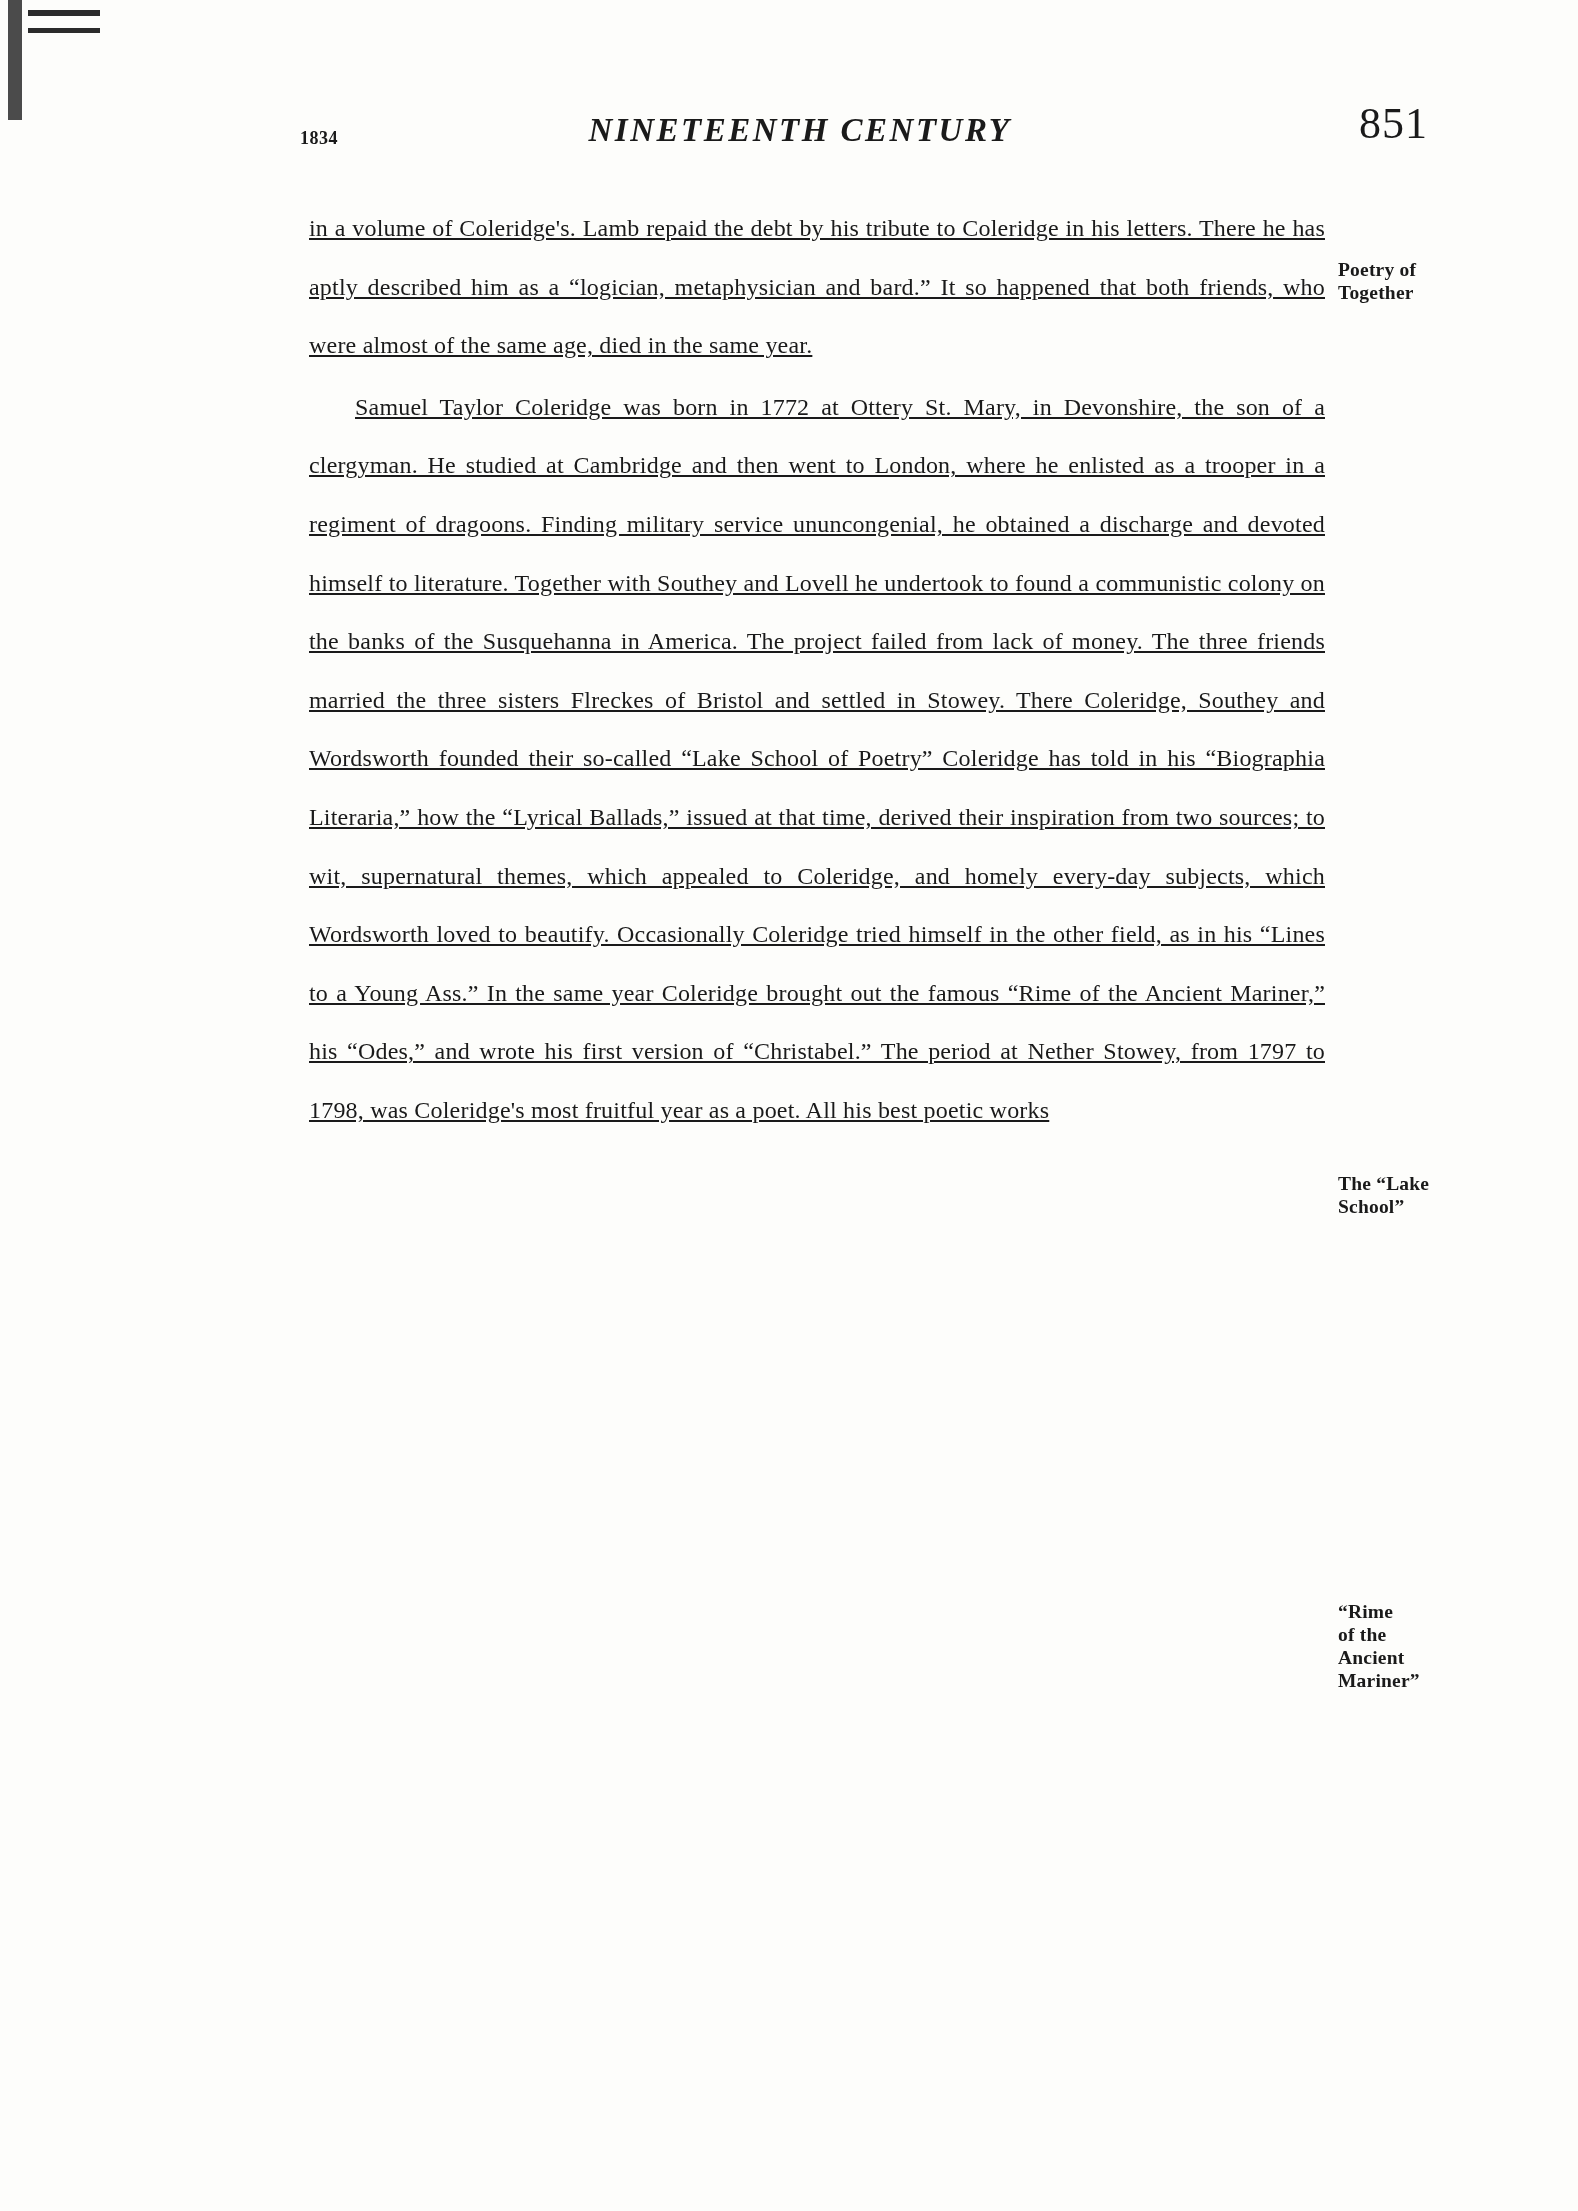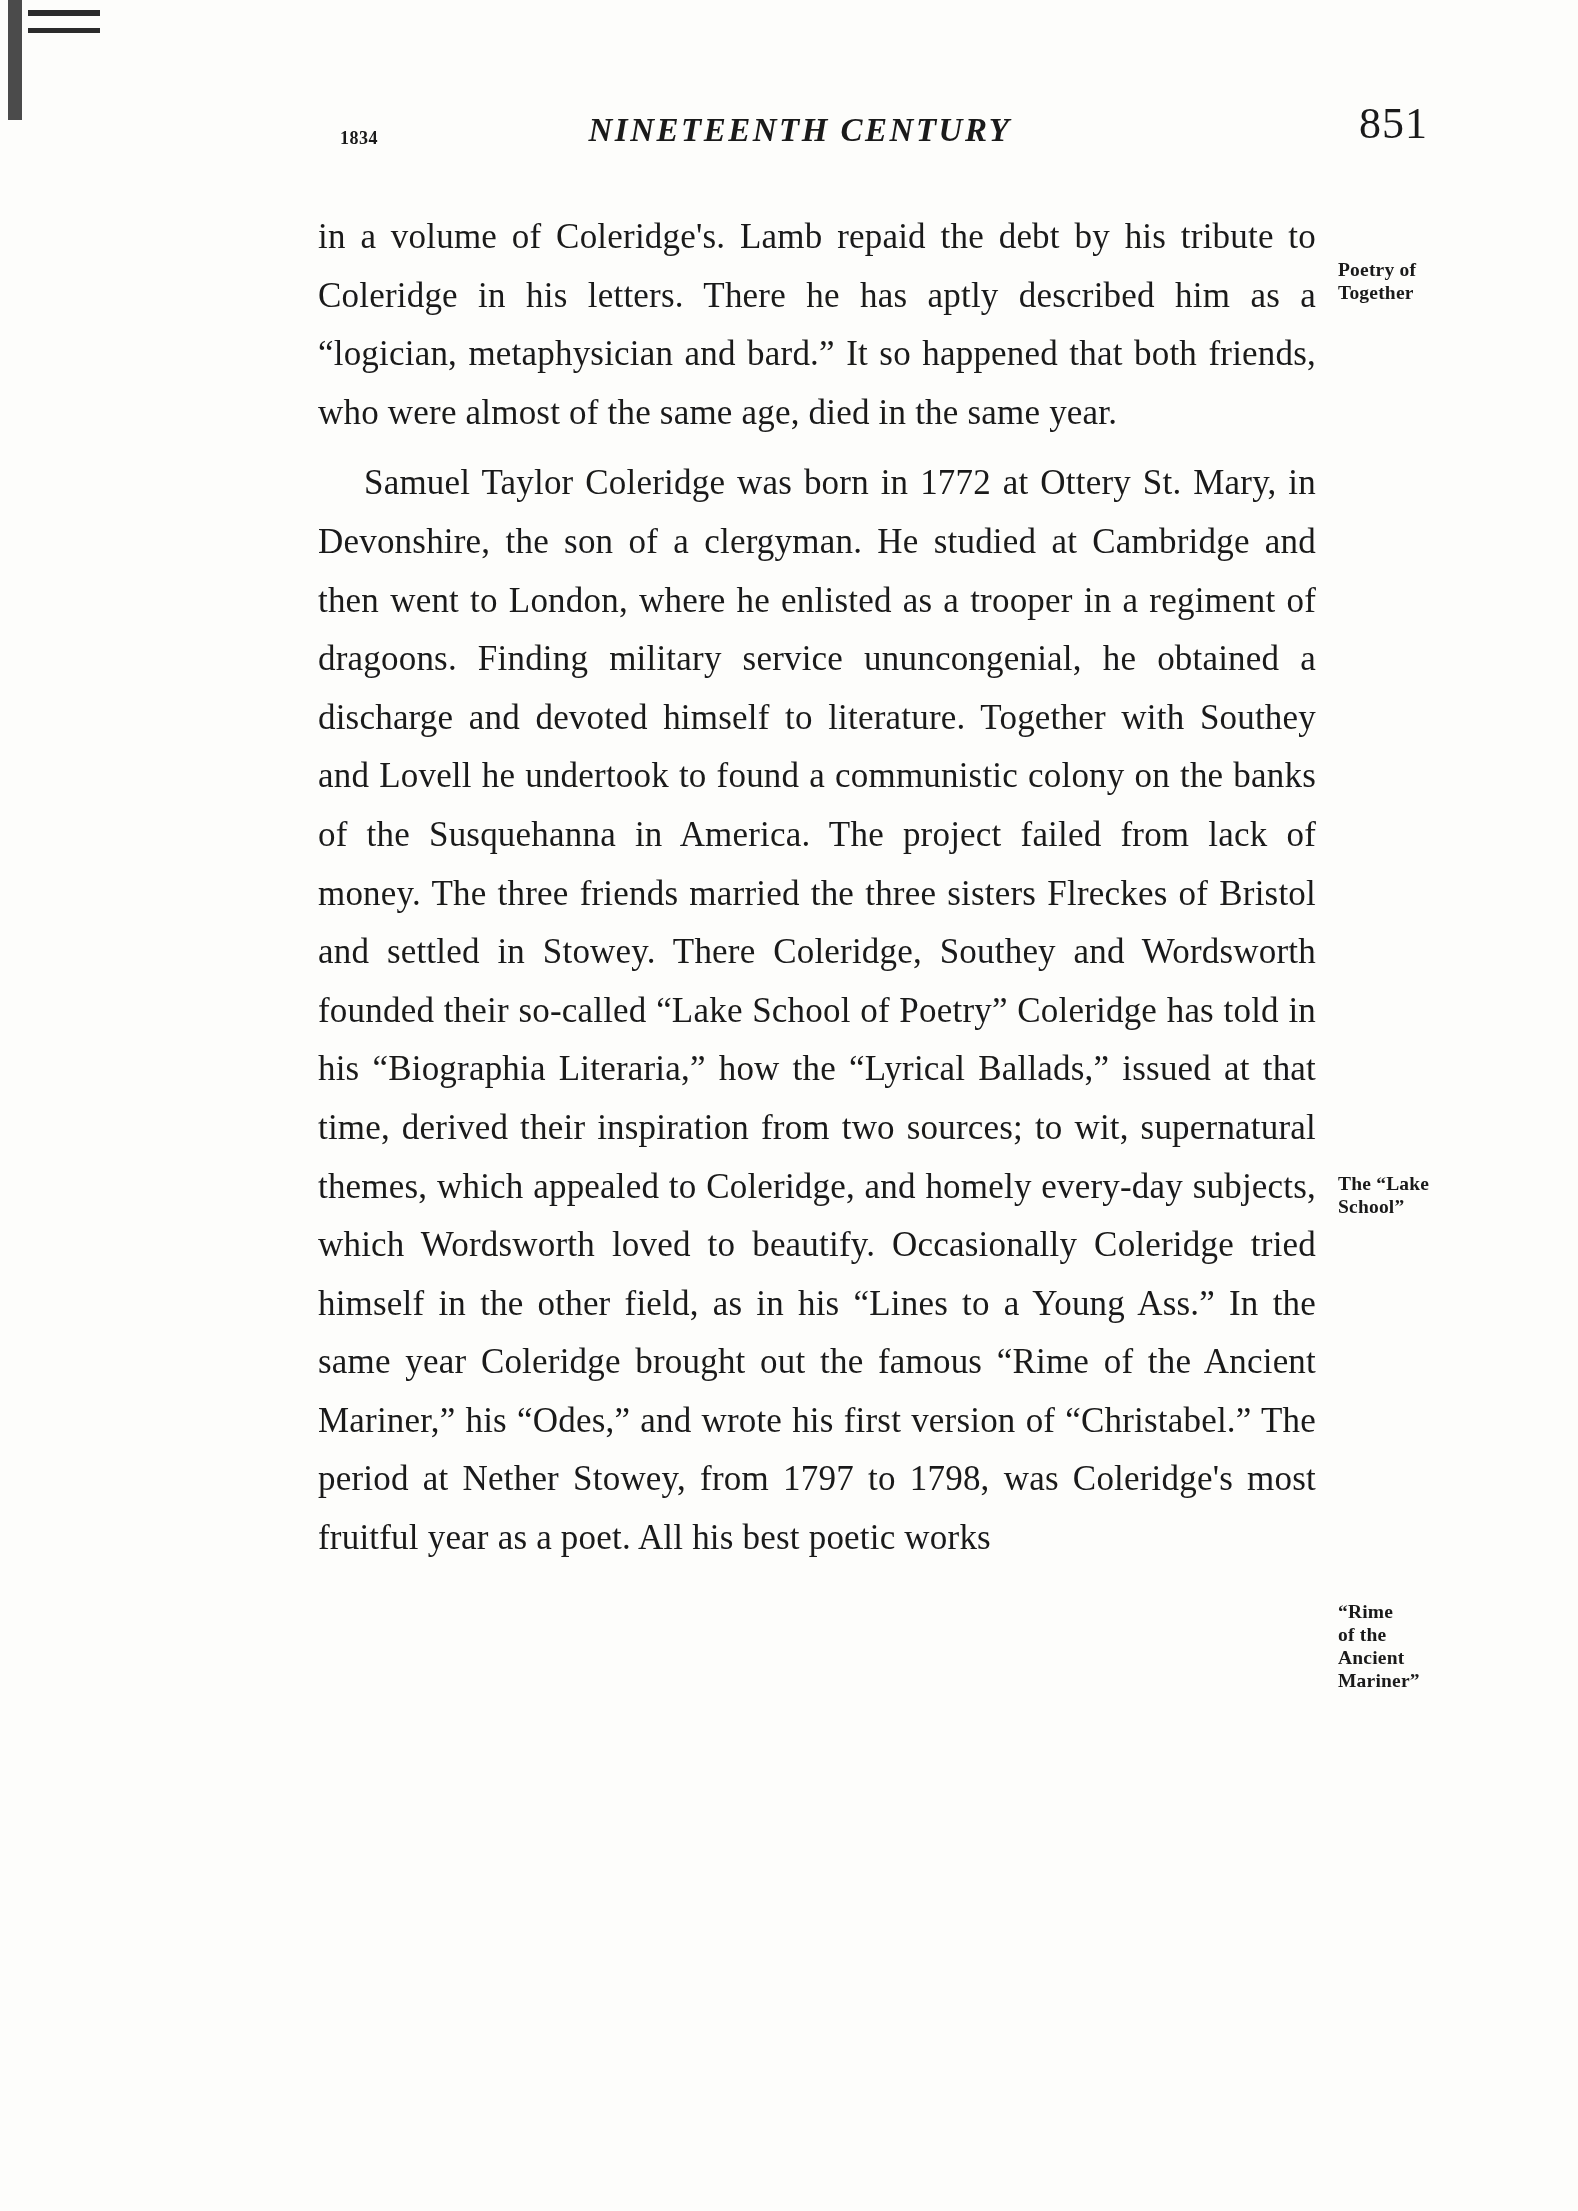--- a/index.html
+++ b/index.html
@@ -40,44 +40,44 @@
     font-size: 33px;
     letter-spacing: 2.5px;
   }
   .year {
     position: absolute;
     left: 300px;
     top: 128px;
     font-size: 18px;
     font-weight: bold;
     letter-spacing: 0.5px;
-    margin-left: 40px;
   }
   .folio {
     position: absolute;
     right: 150px;
     top: 98px;
     font-size: 44px;
     letter-spacing: 1px;
     margin-left: 19px;
   }
 
   .textblock {
     position: absolute;
     left: 306px;
     top: 196px;
     width: 1022px;
   }
   p.body {
-    margin: 12px;
-    font-size: 35px;
+    margin: 3px;
+    font-size: 24px;
     line-height: 58.6px;
     text-align: justify;
     text-justify: inter-word;
     letter-spacing: .2px;
+    text-decoration: underline;
   }
   p.body.indent { text-indent: 46px; }
 
   
   .sidenote {
     position: absolute;
     left: 1338px;
     width: 150px;
     font-size: 19.5px;
     line-height: 23px;

